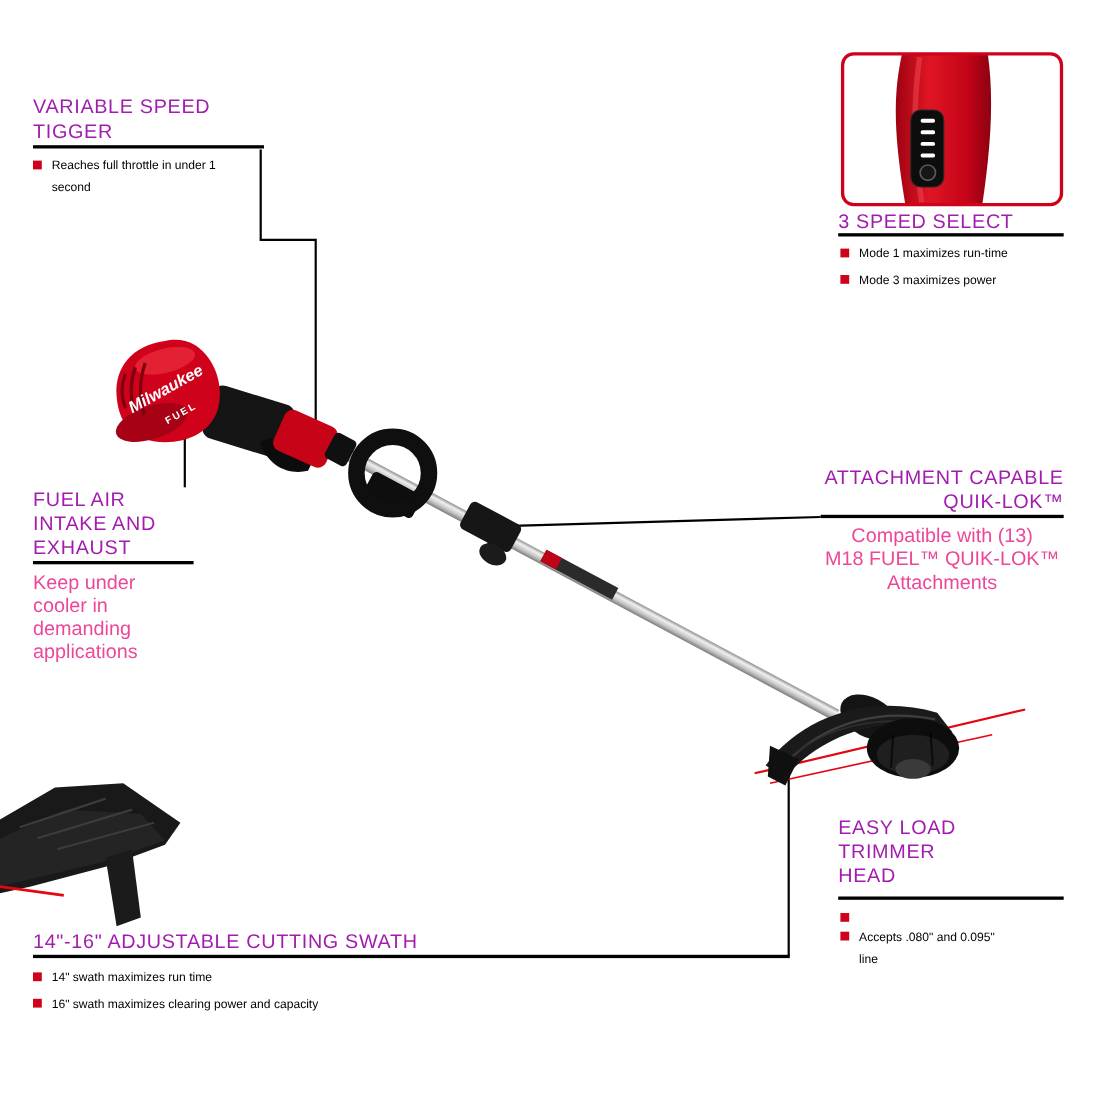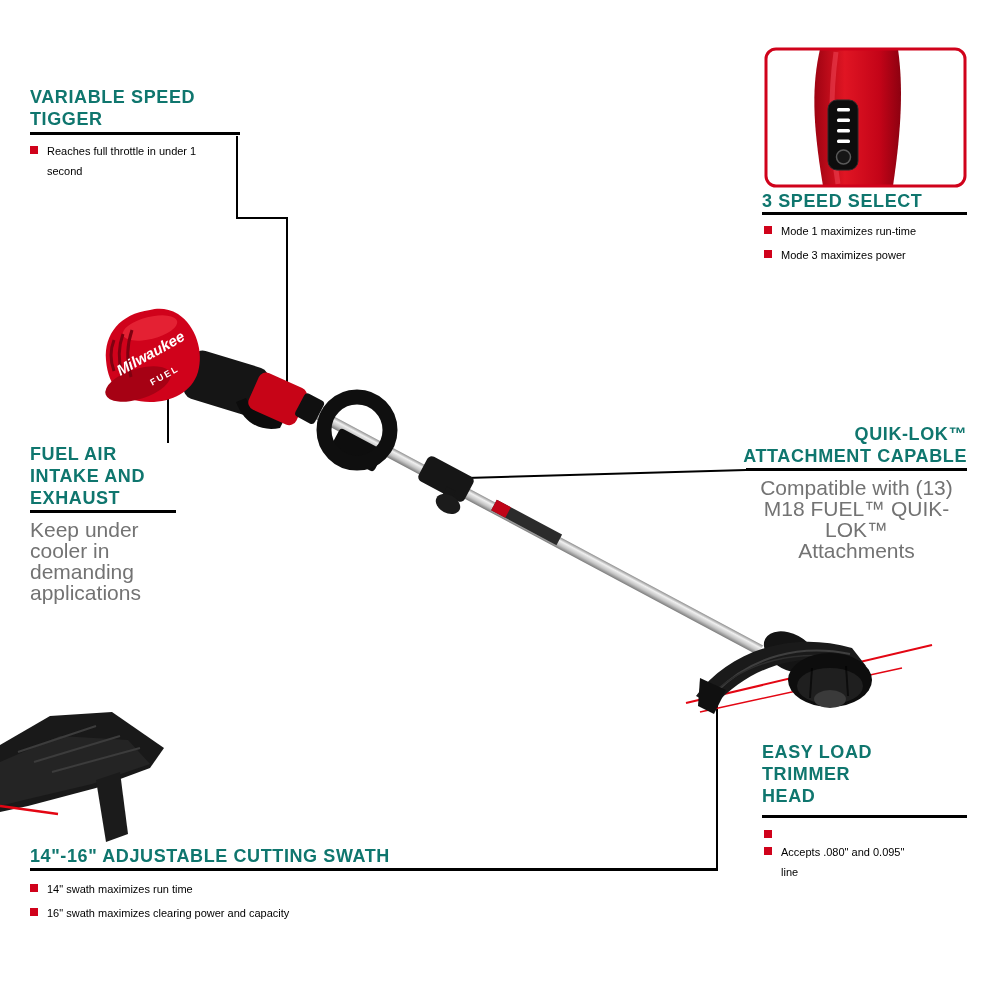--- a/index.html
+++ b/index.html
@@ -2,27 +2,27 @@
 <html><head>
 <meta charset="utf-8">
 <style>
   *{margin:0;padding:0;box-sizing:border-box}
   html,body{width:1000px;height:1000px;background:#fff;
     font-family:"Liberation Sans",sans-serif;color:#000}
   #canvas{position:relative;width:1000px;height:1000px;background:#fff;overflow:hidden}
   #art{position:absolute;left:0;top:0;z-index:1}
   text{font-family:"Liberation Sans",sans-serif}
   .block{position:absolute;z-index:2}
-  .h{color:#0f766e;font-weight:bold;font-size:18px;line-height:22px;letter-spacing:.6px;white-space:nowrap}
+  .h{color:#a21caf;font-weight:normal;font-size:18px;line-height:22px;letter-spacing:.6px;white-space:nowrap}
   .rule{position:absolute;height:3px;background:#000;z-index:2}
   .bullets{position:absolute;z-index:2}
   .b{display:flex;gap:9px;margin-bottom:4px;align-items:flex-start}
   .sq{flex:none;width:8px;height:8px;background:#d0021b;margin-top:5px}
   .bt{font-size:11px;line-height:20px;color:#000}
-  .body-text{font-size:21px;line-height:21px;color:#737373}
+  .body-text{font-size:18px;line-height:21px;color:#ec4899}
   .right{text-align:right}
   .center{text-align:center}
 </style>
 </head>
 <body>
 
 <div id="canvas">
 
   <svg id="art" width="1000" height="1000" viewBox="0 0 1000 1000">
     <defs>
@@ -163,22 +163,22 @@
 
   <div class="block" style="left:30px;top:443px">
     <div class="h">FUEL AIR</div>
     <div class="h">INTAKE AND</div>
     <div class="h">EXHAUST</div>
   </div>
   <div class="rule" style="left:30px;top:510px;width:146px"></div>
   <div class="block body-text" style="left:30px;top:519px;width:112px">Keep under cooler in demanding applications</div>
 
   <div class="block right" style="left:720px;top:423px;width:247px">
+    <div class="h">ATTACHMENT CAPABLE</div>
     <div class="h">QUIK-LOK™</div>
-    <div class="h">ATTACHMENT CAPABLE</div>
   </div>
   <div class="rule" style="left:746px;top:468px;width:221px"></div>
   <div class="block center" style="left:744px;top:477px;width:225px">
     <div class="body-text">Compatible with (13)</div>
     <div class="body-text">M18 FUEL™ QUIK-LOK™</div>
     <div class="body-text">Attachments</div>
   </div>
 
   <div class="block" style="left:30px;top:845px">
     <div class="h">14"-16" ADJUSTABLE CUTTING SWATH</div>

